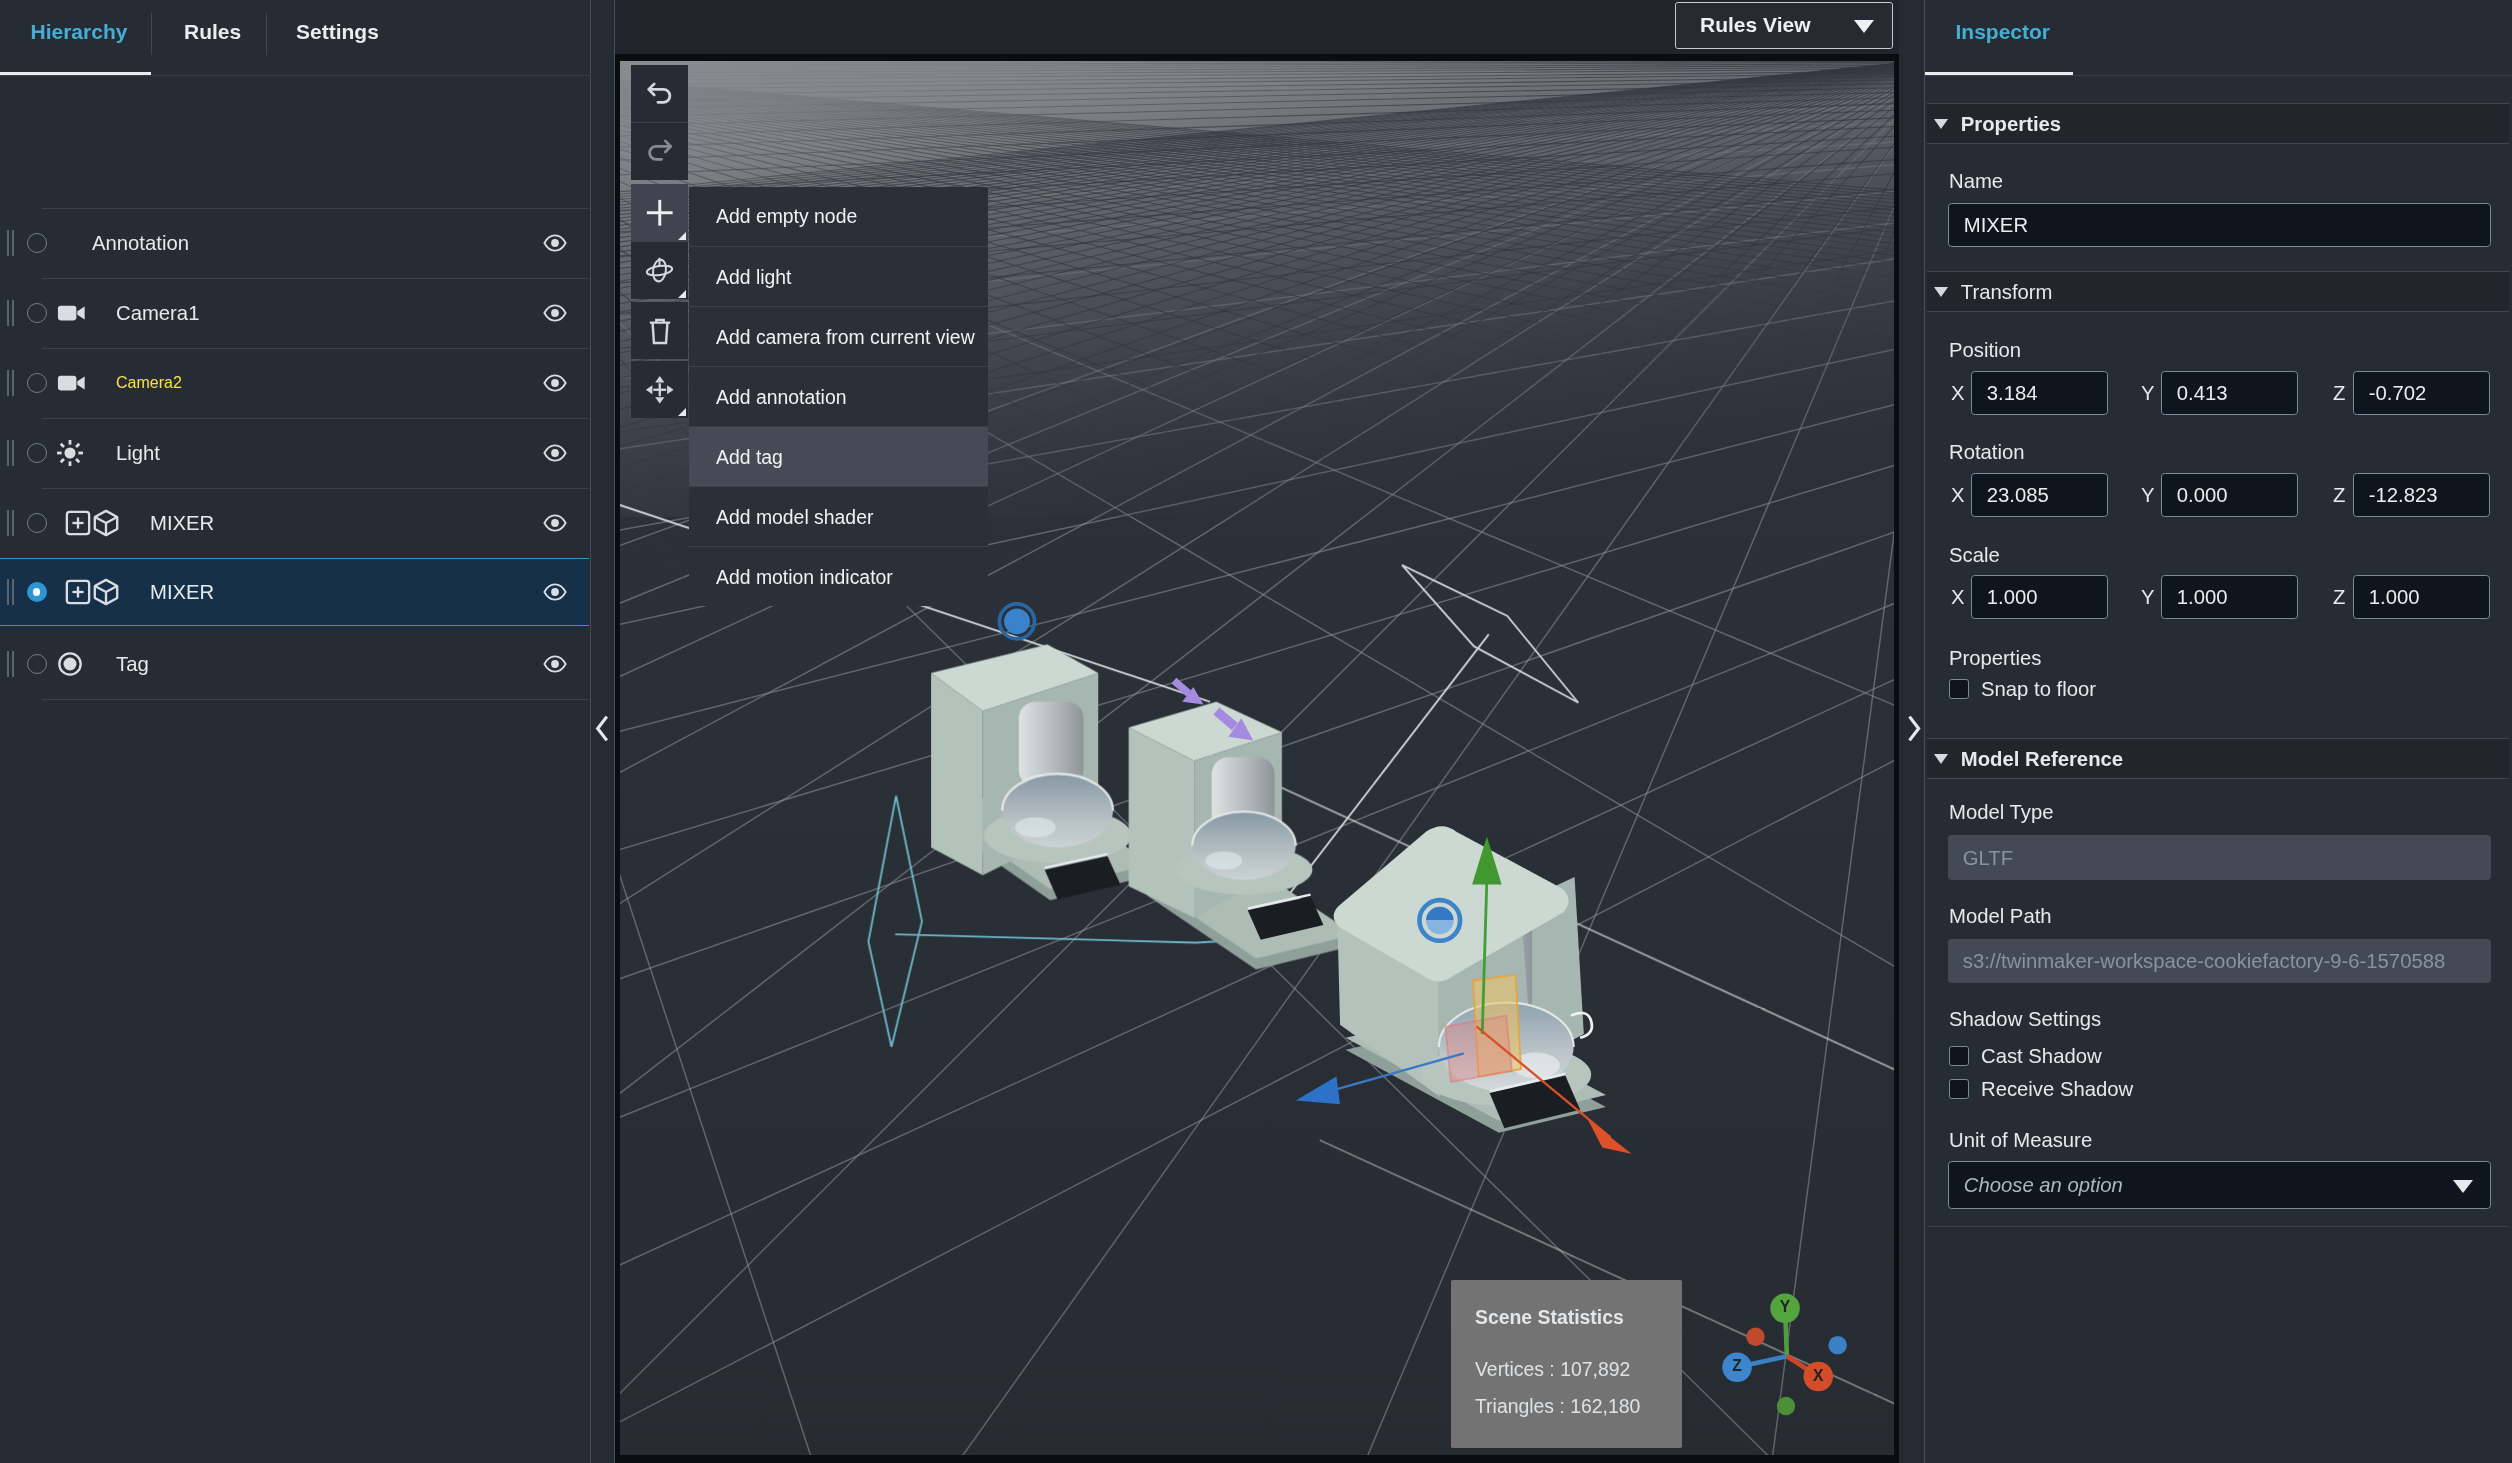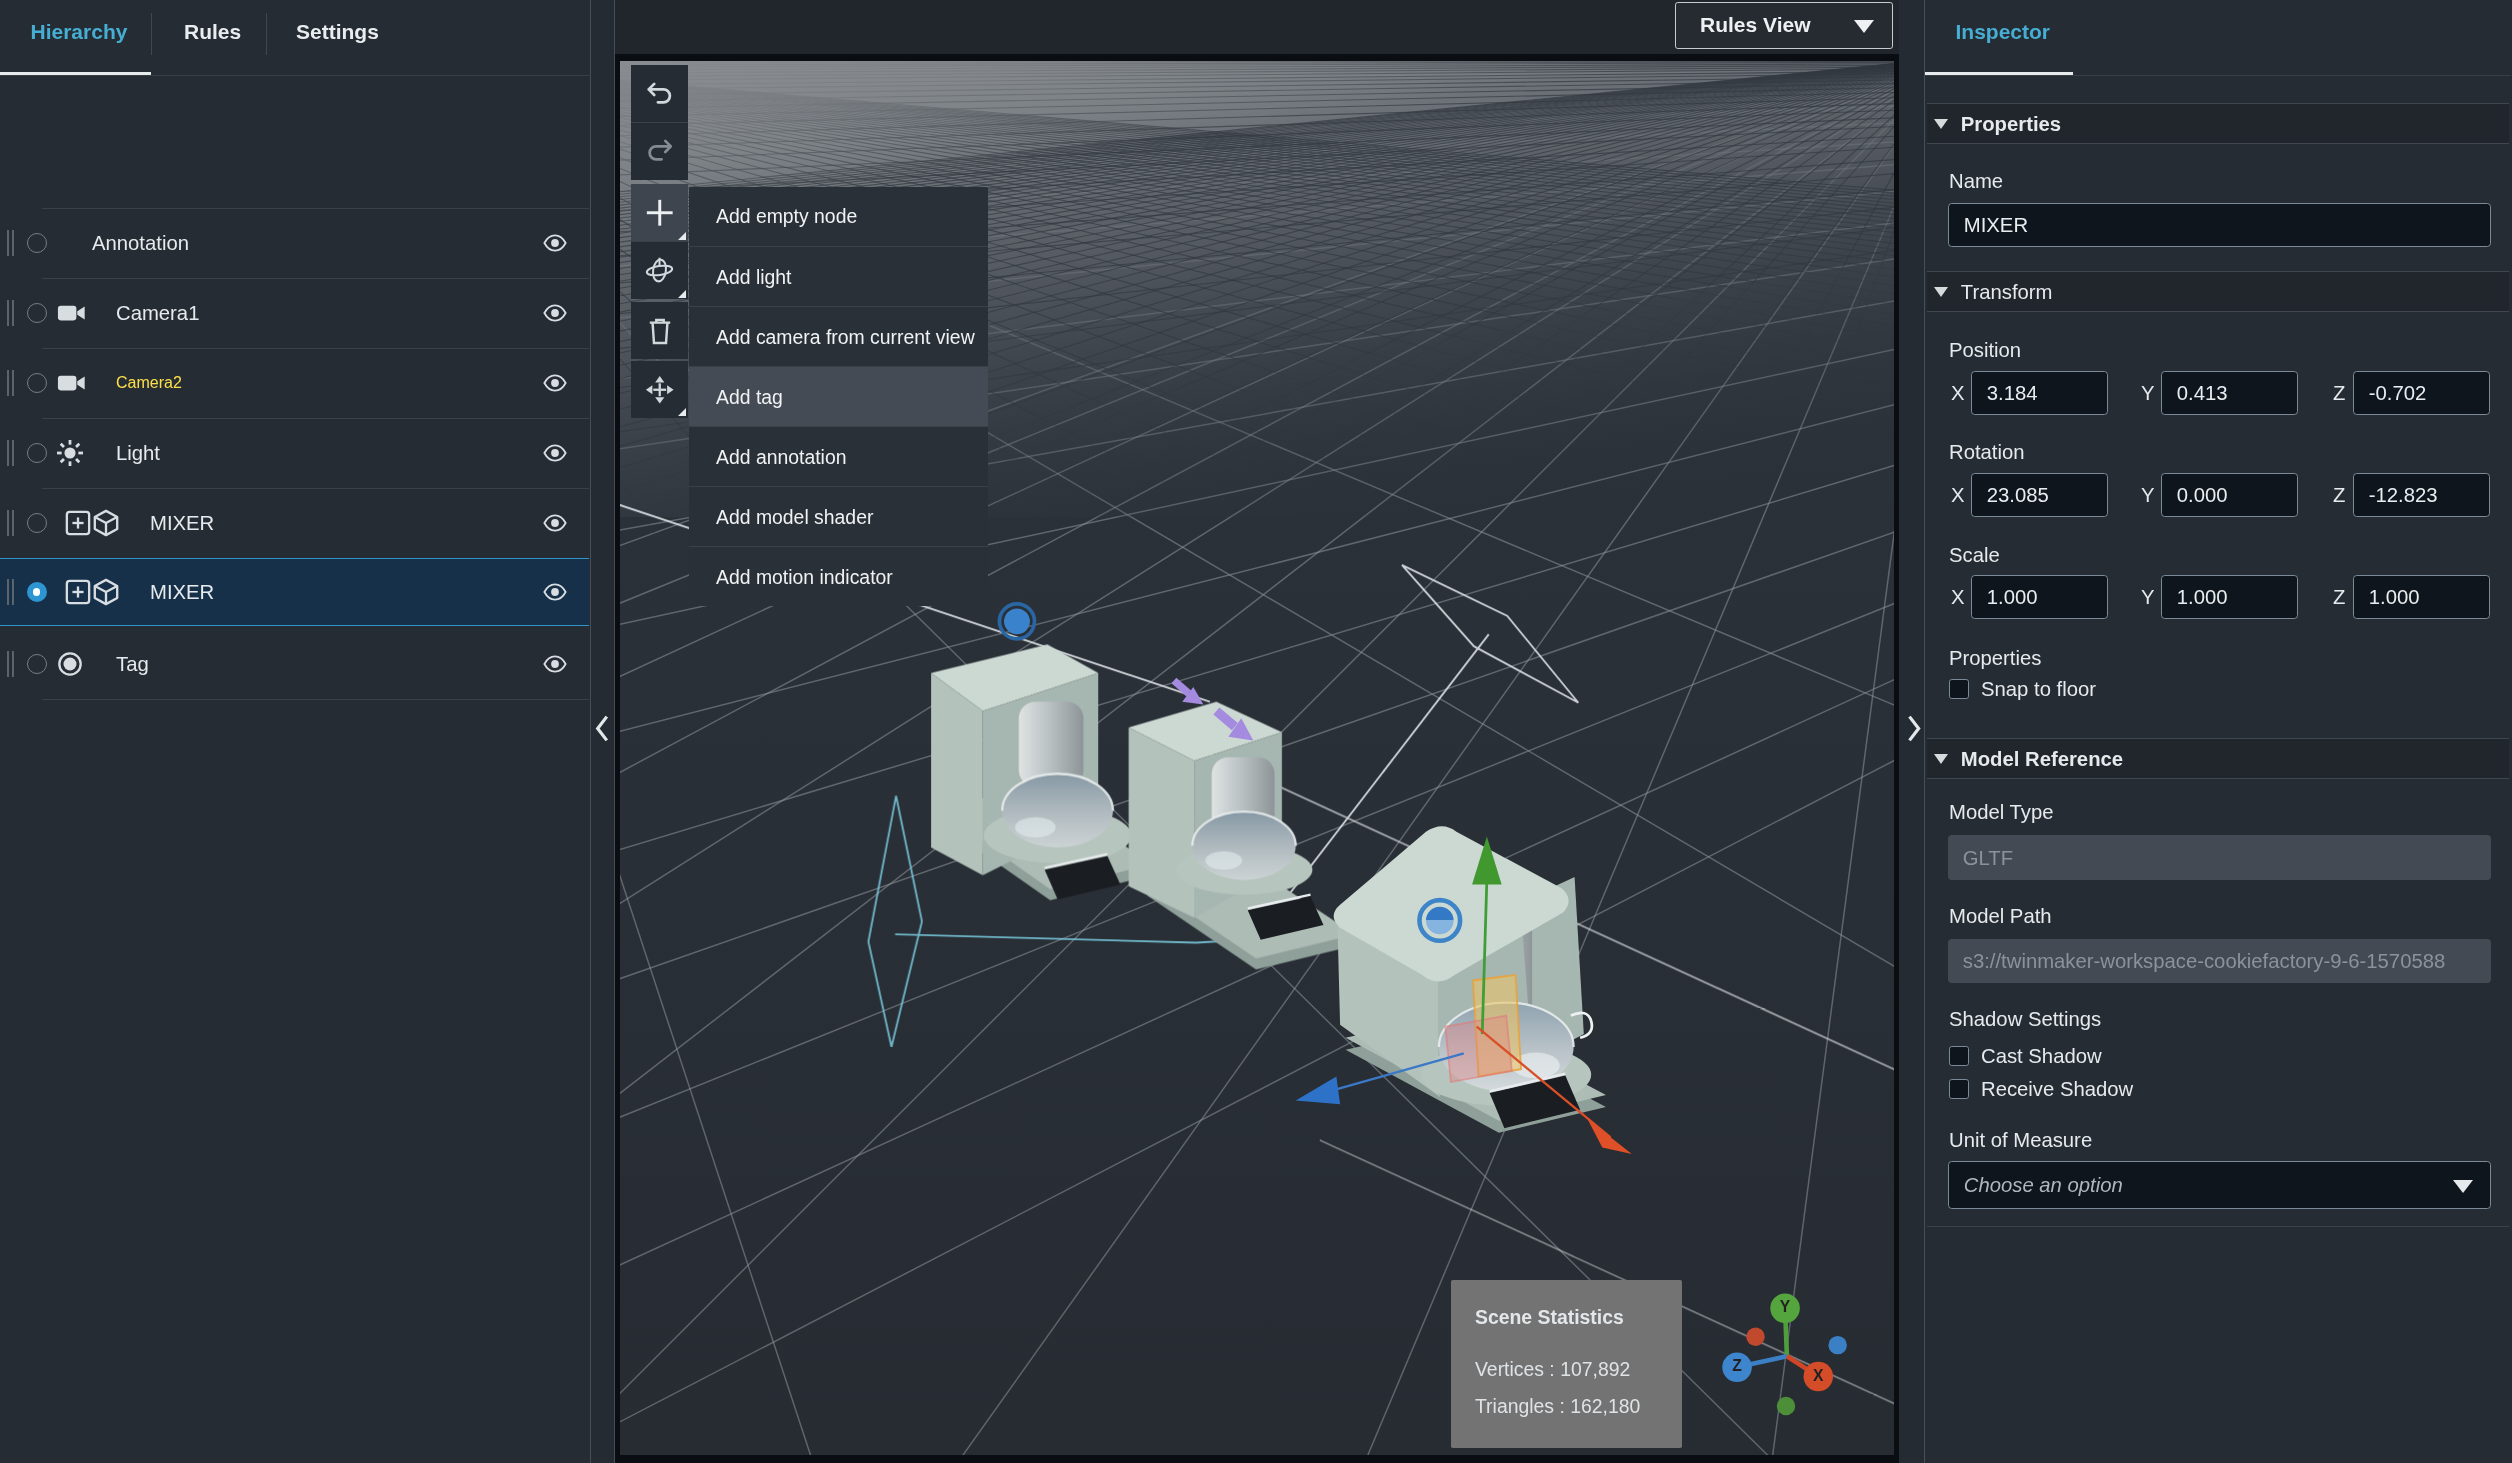--- a/index.html
+++ b/index.html
@@ -582,22 +582,22 @@
         </svg>
         <div style="position:absolute;right:1.8px;bottom:1.8px;width:0;height:0;border-left:8.3px solid transparent;border-bottom:8.3px solid #e8ebee"></div>
       </div>
     </div>
 </div>
 
 <div style="position:absolute;left:689px;top:187px;width:299px;background:#2a3037;border-radius:1.8px;z-index:6">
     <div style="height:59px;line-height:59px;padding-left:27px;font-size:19.4px;color:#f0f2f4;box-sizing:border-box">Add empty node</div>
     <div style="border-top:0.9px solid #3a4149;height:60px;line-height:60px;padding-left:27px;font-size:19.4px;color:#f0f2f4;box-sizing:border-box">Add light</div>
     <div style="border-top:0.9px solid #3a4149;height:60px;line-height:60px;padding-left:27px;font-size:19.4px;color:#f0f2f4;box-sizing:border-box">Add camera from current view</div>
+    <div style="border-top:0.9px solid #3a4149;height:60px;line-height:60px;padding-left:27px;font-size:19.4px;color:#f0f2f4;box-sizing:border-box">Add annotation</div>
     <div style="background:#454b54;border-top:0.9px solid #3a4149;height:60px;line-height:60px;padding-left:27px;font-size:19.4px;color:#f0f2f4;box-sizing:border-box">Add tag</div>
-    <div style="border-top:0.9px solid #3a4149;height:60px;line-height:60px;padding-left:27px;font-size:19.4px;color:#f0f2f4;box-sizing:border-box">Add annotation</div>
     <div style="border-top:0.9px solid #3a4149;height:60px;line-height:60px;padding-left:27px;font-size:19.4px;color:#f0f2f4;box-sizing:border-box">Add model shader</div>
     <div style="border-top:0.9px solid #3a4149;height:60px;line-height:60px;padding-left:27px;font-size:19.4px;color:#f0f2f4;box-sizing:border-box">Add motion indicator</div>
   </div>
 
 <div style="position:absolute;left:1675px;top:1.8px;width:218px;height:47px;background:#262b31;border:1.8px solid #c6ccd2;border-radius:2.8px;box-sizing:border-box;z-index:3">
   <div style="position:absolute;left:24px;top:50%;transform:translateY(-50%);font-size:21px;font-weight:bold;color:#eef1f3">Rules View</div>
   <div style="position:absolute;right:18.5px;top:50%;margin-top:-5.5px;width:0;height:0;border-left:10.2px solid transparent;border-right:10.2px solid transparent;border-top:13px solid #eef1f3"></div>
 </div>
 
 <div style="position:absolute;left:0;top:0;width:590px;height:1464px;background:#262c33;border-right:0.9px solid #474e55;box-sizing:content-box;z-index:6">

